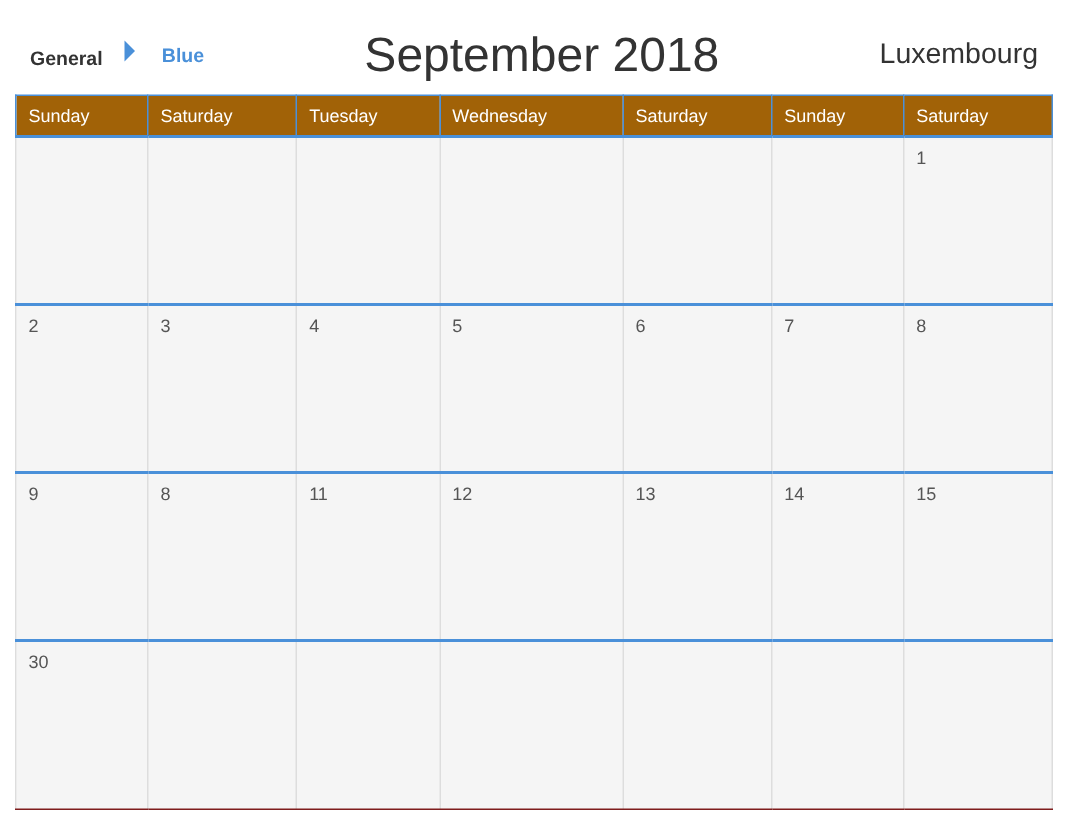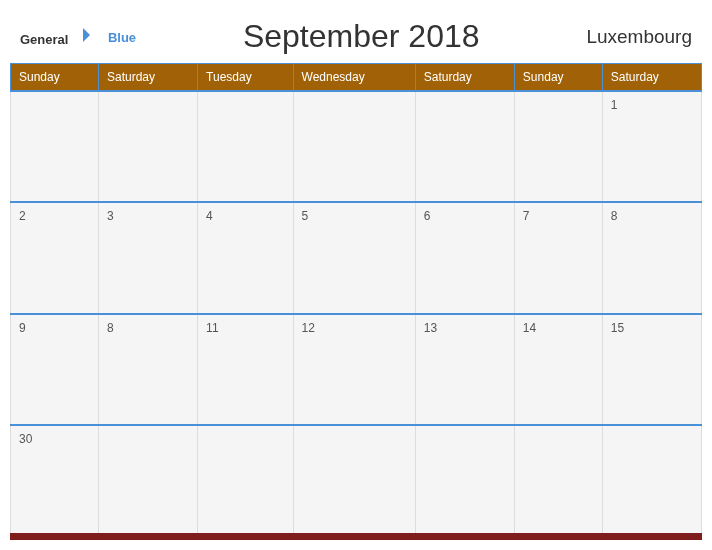--- a/index.html
+++ b/index.html
@@ -91,21 +91,21 @@
       border-right: 1px solid #ddd;
       border-bottom: none;
       padding: 6px 8px 20px 8px;
       vertical-align: top;
       font-size: 12px;
       color: #444;
       height: 70px;
     }
 
     .calendar-table tbody tr:last-child td {
-      border-bottom: 7px solid #7f1d1d;
+      border-bottom: 1px solid #7f1d1d;
     }
 
     .calendar-table tbody td.empty {
       background-color: #f5f5f5;
     }
 
     .day-num {
       font-size: 12px;
       color: #555;
     }

